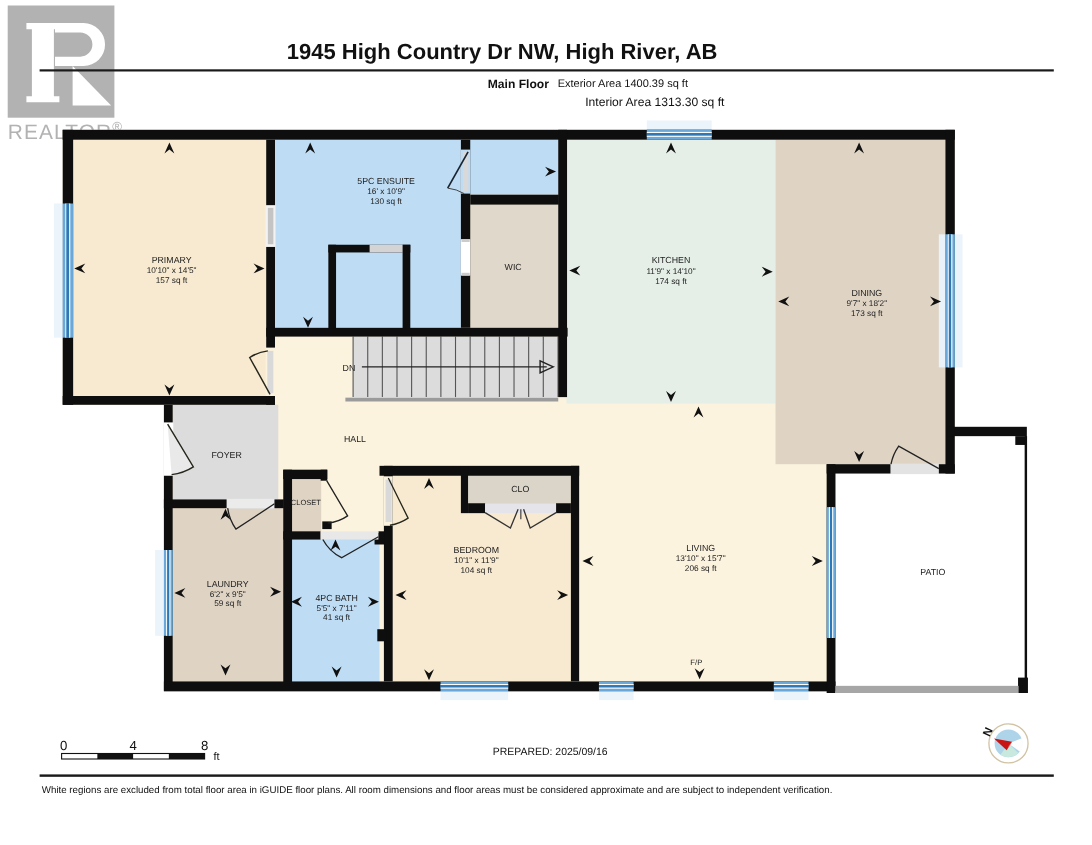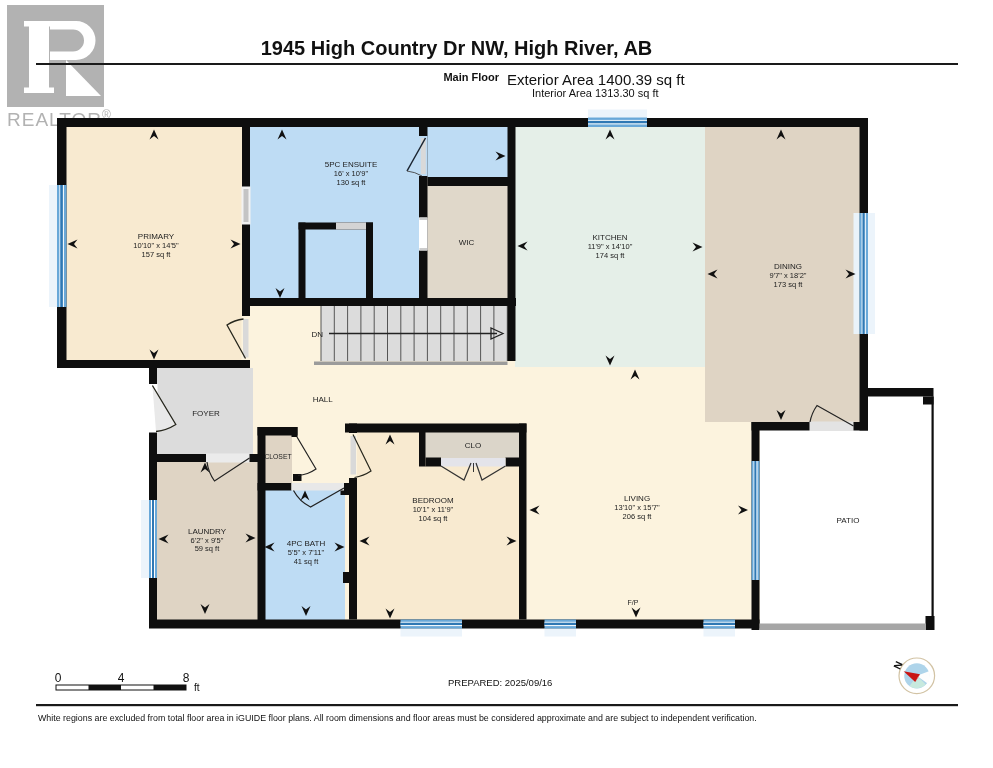--- a/index.html
+++ b/index.html
@@ -22,21 +22,21 @@
 </div>
 
 <div class="abs" style="left:7px;top:108px;width:120px;font-size:19px;color:#b2b2b2;letter-spacing:1px;">REALTOR<span style="font-size:12px;vertical-align:7px;letter-spacing:0;">®</span></div>
 
 <div class="abs" style="left:0;top:37px;width:913px;text-align:center;font-size:20px;font-weight:bold;color:#111;">1945 High Country Dr NW, High River, AB</div>
 
 <div class="abs" style="left:36px;top:63px;width:922px;height:1.8px;background:#1a1a1a;"></div>
 
 <div class="abs" style="left:0;top:70.5px;width:499px;text-align:right;font-size:11px;font-weight:bold;color:#111;">Main Floor</div>
 
-<div class="abs" style="left:507px;top:70.5px;font-size:15px;color:#111;">Exterior Area 1400.39 sq ft</div>
+<div class="abs" style="left:507px;top:70.5px;font-size:10px;color:#111;">Exterior Area 1400.39 sq ft</div>
 
 <div class="abs" style="left:532px;top:87px;font-size:11px;color:#111;">Interior Area 1313.30 sq ft</div>
 
 <div class="abs" style="left:0;top:0;width:993px;height:768px;">
 <svg width="993" height="768" viewBox="0 0 993 768" font-family="Liberation Sans, sans-serif">
 
 <polygon points="57,118 868,118 868,430 760,430 760,628 149,628 149,368 57,368" fill="#fcf3de"></polygon>
 
 <rect x="66" y="127" width="176" height="233" fill="#f8ead0"></rect>
 

